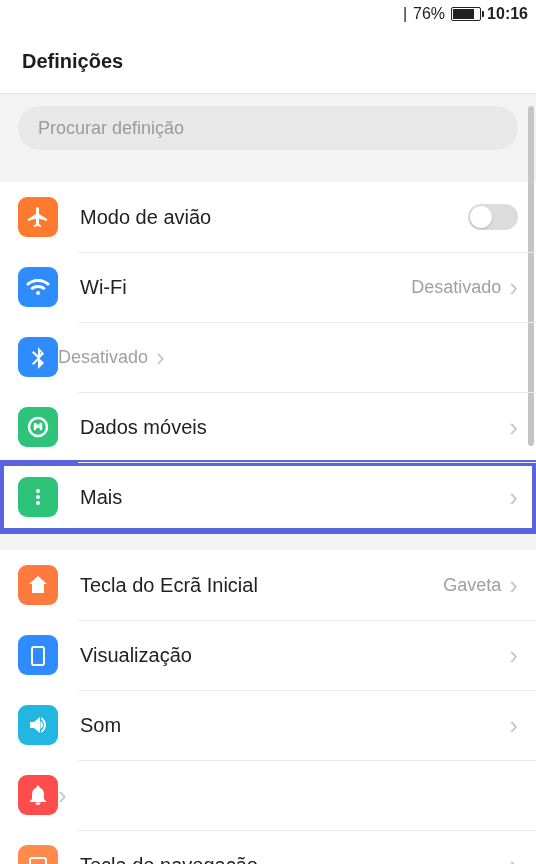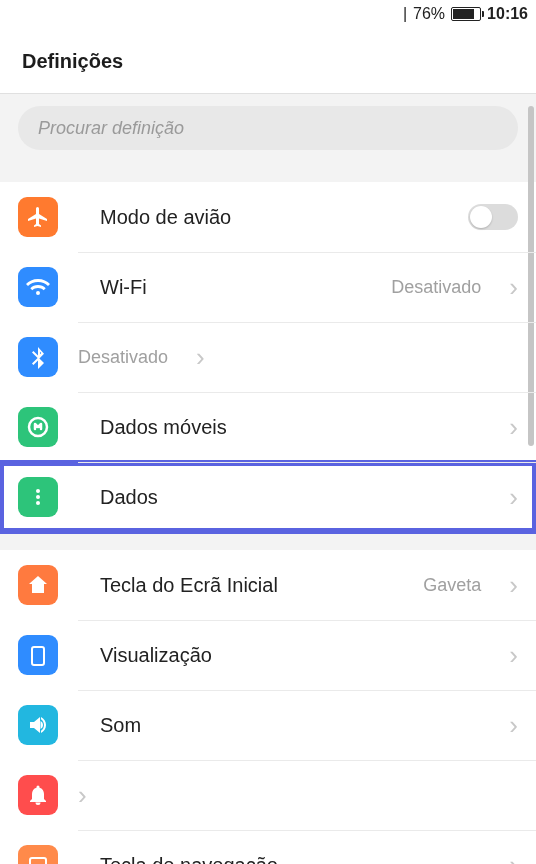--- a/index.html
+++ b/index.html
@@ -7,25 +7,25 @@
   .statusbar { height: 28px; display: flex; justify-content: flex-end; align-items: center; padding: 0 8px; font-size: 16px; gap: 6px; }
   .battery-pct { font-weight: 400; }
   .battery-icon { width: 30px; height: 14px; border: 1.5px solid #222; border-radius: 2px; position: relative; display: inline-block; }
   .battery-icon::after { content: ""; position: absolute; right: -4px; top: 3px; width: 2.5px; height: 6px; background: #222; border-radius: 0 1px 1px 0; }
   .battery-fill { position: absolute; left: 1px; top: 1px; bottom: 1px; width: 76%; background: #222; }
   .time { font-weight: 700; }
   .title-row { padding: 22px 22px 20px 22px; }
   .title { font-size: 20px; font-weight: 600; color: #1d1d1d; }
   .page { position: relative; border-top: 1px solid #e0e0e0; }
   .scroll-indicator { position: absolute; right: 2px; top: 12px; width: 6px; height: 340px; background: #c5c5c5; border-radius: 3px; }
-  .search-wrap { padding: 12px 18px 14px 18px; background: #f3f3f3; font-style: italic; }
+  .search-wrap { padding: 12px 18px 14px 18px; background: #f3f3f3; }
   .search { display: flex; align-items: center; height: 44px; background: #e8e8e8; border-radius: 22px; padding: 0 20px; color: #9a9a9a; font-size: 18px; }
   .group-gap { height: 18px; background: #f3f3f3; }
   .list { background: #fff; }
-  .row { display: flex; align-items: center; height: 70px; padding: 0 18px; position: relative; gap: 20px; }
+  .row { display: flex; align-items: center; height: 70px; padding: 0 18px; position: relative; }
   .row + .row::before { content: ""; position: absolute; left: 78px; right: 0; top: 0; height: 1px; background: #eaeaea; }
   .row.highlight { outline: 6px solid #5a63e0; outline-offset: -4px; }
   .icon { width: 40px; height: 40px; border-radius: 9px; display: flex; align-items: center; justify-content: center; flex: 0 0 40px; }
   .icon svg { width: 24px; height: 24px; }
   .label { flex: 1; font-size: 20px; color: #222; padding-left: 22px; }
   .value { font-size: 18px; color: #a0a0a0; padding-right: 8px; }
   .chevron { color: #c8c8c8; font-size: 26px; line-height: 1; }
   .toggle { width: 50px; height: 26px; background: #dcdcdc; border-radius: 13px; position: relative; }
   .toggle::after { content: ""; position: absolute; left: 2px; top: 2px; width: 22px; height: 22px; background: #fff; border-radius: 50%; box-shadow: 0 1px 2px rgba(0,0,0,0.2); }
   
@@ -105,21 +105,21 @@
     </div>
 
     <div class="row highlight">
       <div class="icon bg-green">
         <svg viewBox="0 0 24 24" fill="#fff">
             <circle cx="12" cy="6" r="2"></circle>
             <circle cx="12" cy="12" r="2"></circle>
             <circle cx="12" cy="18" r="2"></circle>
           </svg>
       </div>
-      <div class="label">Dados</div>
+      <div class="label">Mais</div>
       <div class="chevron">›</div>
     </div>
 
   </div>
 
   <div class="group-gap"></div>
 
   <div class="list">
 
     <div class="row">

